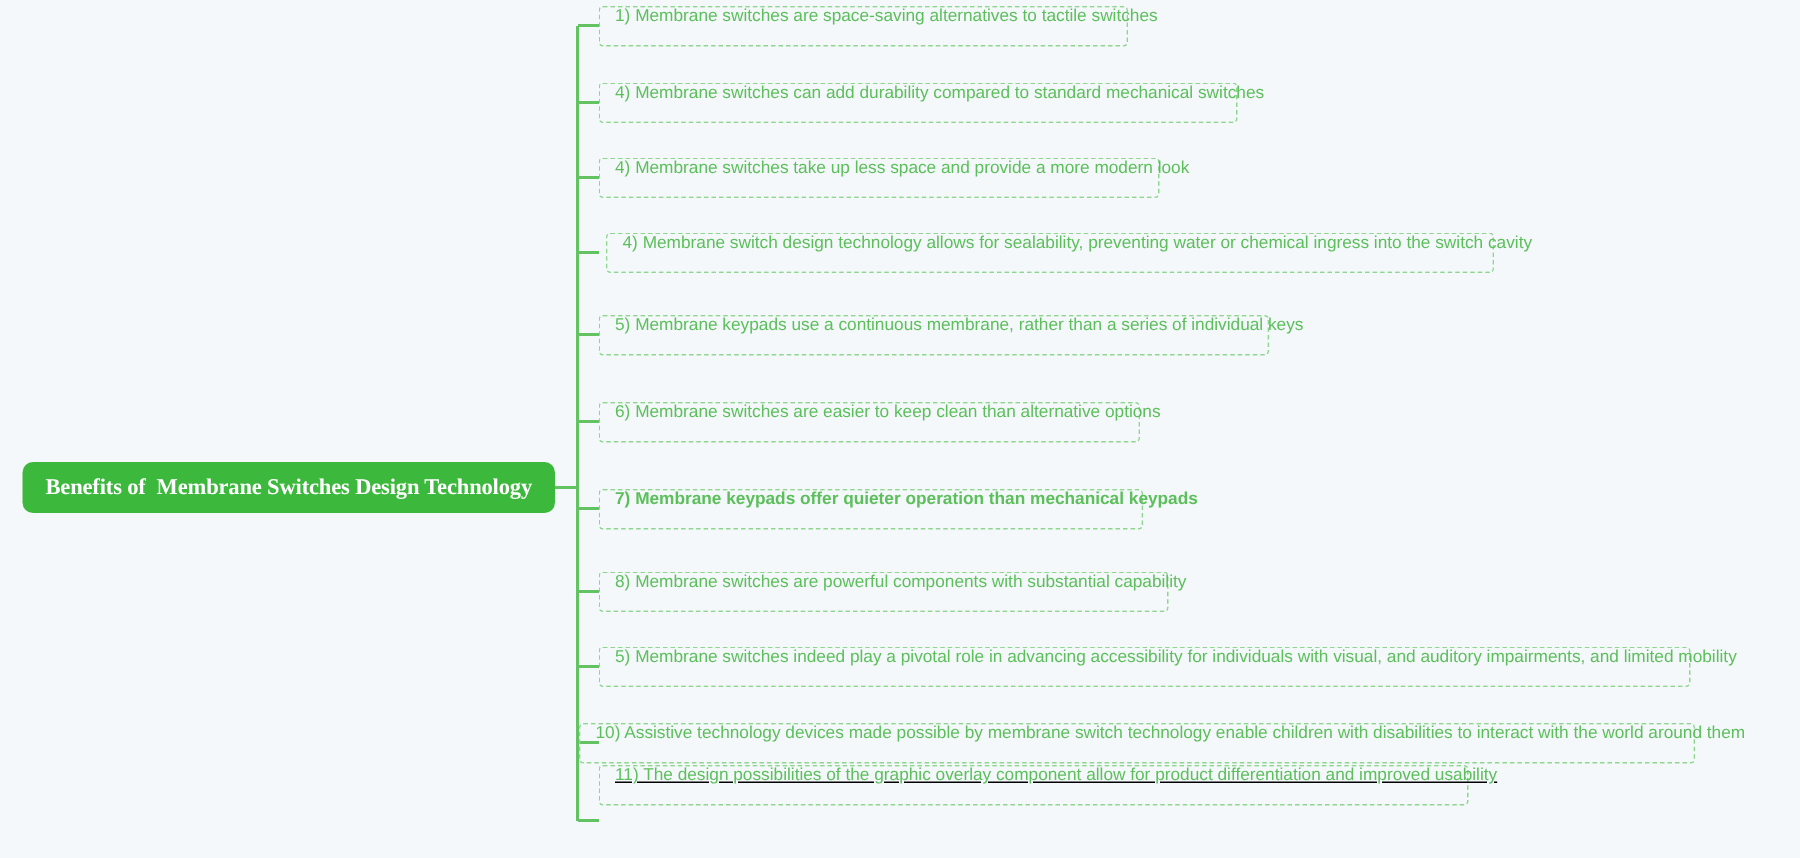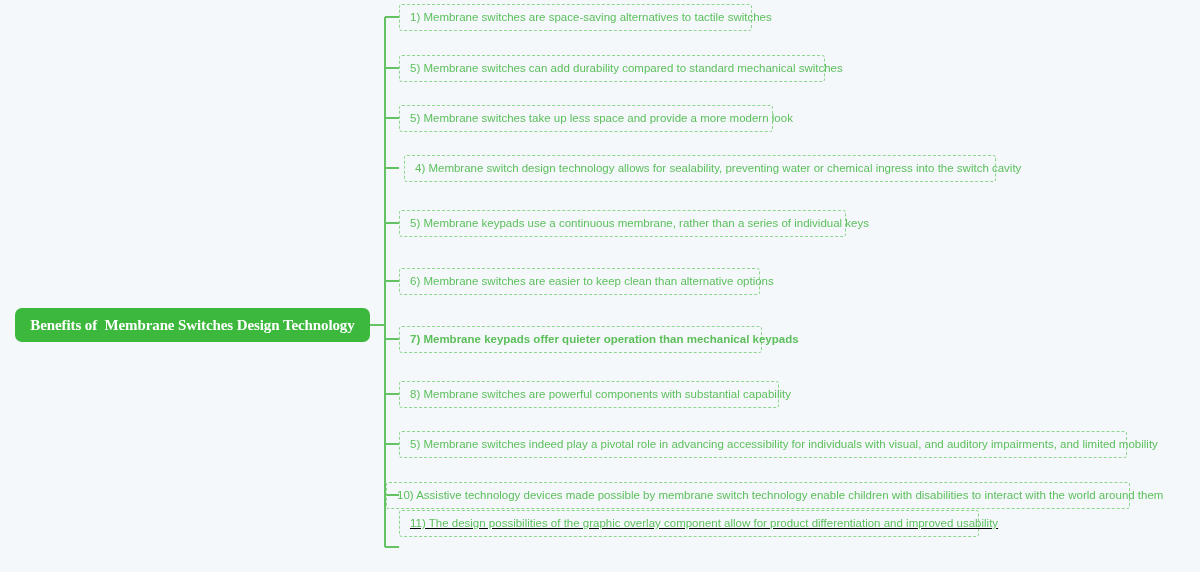--- a/index.html
+++ b/index.html
@@ -57,21 +57,20 @@
 
   
   .branch-node {
     position: absolute;
     height: 27px;
     box-sizing: border-box;
     border: 1px dashed #8ed58e;
     border-radius: 3px;
     background: transparent;
     display: flex;
-    align-items: center;
     padding: 0 11px 0 10px;
   }
   .branch-label {
     color: #5cbf5c;
     font-size: 11.5px;
     line-height: 13px;
     white-space: nowrap;
     font-family: "Liberation Sans", "DejaVu Sans", sans-serif;
   }
 </style>
@@ -98,24 +97,24 @@
 
   <div class="root-node">
     <span class="root-label">Benefits of  Membrane Switches Design Technology</span>
   </div>
 
   <div id="branch-layer">
       <div class="branch-node" style="left: 399px; top: 3.5px; width: 353px;">
         <span class="branch-label">1) Membrane switches are space-saving alternatives to tactile switches</span>
       </div>
       <div class="branch-node" style="left: 399px; top: 54.5px; width: 426px;">
-        <span class="branch-label">5) Membrane switches can add durability compared to standard mechanical switches</span>
+        <span class="branch-label">4) Membrane switches can add durability compared to standard mechanical switches</span>
       </div>
       <div class="branch-node" style="left: 399px; top: 104.5px; width: 374px;">
-        <span class="branch-label">5) Membrane switches take up less space and provide a more modern look</span>
+        <span class="branch-label">4) Membrane switches take up less space and provide a more modern look</span>
       </div>
       <div class="branch-node" style="left: 404px; top: 154.5px; width: 592px;">
         <span class="branch-label">4) Membrane switch design technology allows for sealability, preventing water or chemical ingress into the switch cavity</span>
       </div>
       <div class="branch-node" style="left: 399px; top: 209.5px; width: 447px;">
         <span class="branch-label">5) Membrane keypads use a continuous membrane, rather than a series of individual keys</span>
       </div>
       <div class="branch-node" style="left: 399px; top: 267.5px; width: 361px;">
         <span class="branch-label">6) Membrane switches are easier to keep clean than alternative options</span>
       </div>

